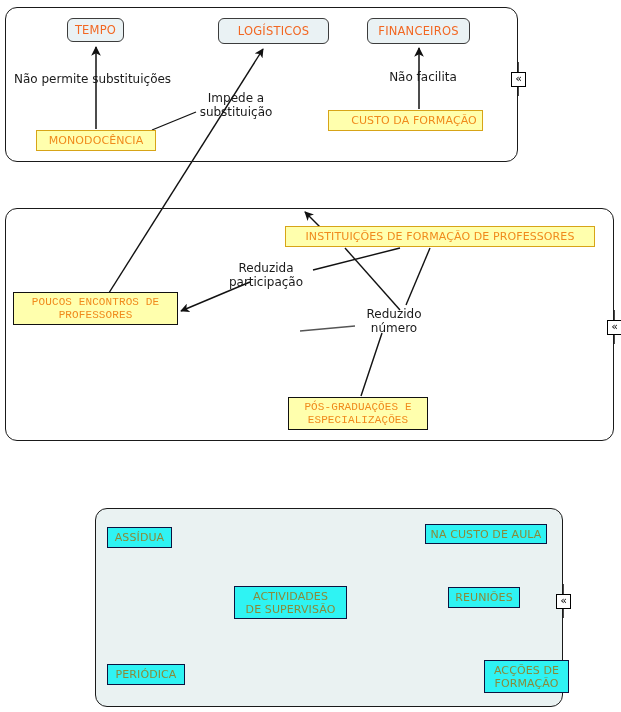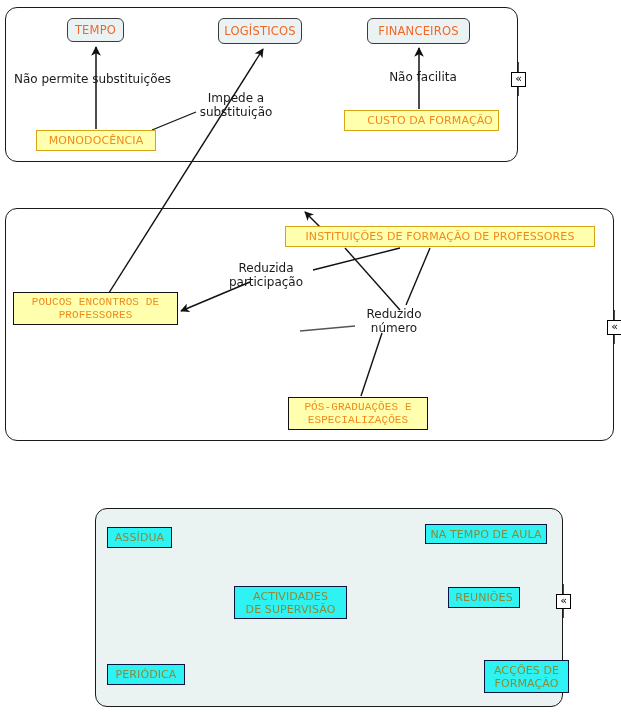--- a/index.html
+++ b/index.html
@@ -86,24 +86,24 @@
     background: #2ff3f3;
     border: 1.6px solid #0b1340;
     color: #8a8a3a;
     font-size: 11px;
     line-height: 13px;
     letter-spacing: .1px;
   }
 
   
   #node-tempo        { left: 67px;  top: 18px;  width: 57px;  height: 24px; }
-  #node-logisticos   { left: 218px; top: 18px;  width: 84px;  height: 26px; }
+  #node-logisticos   { left: 218px; top: 18px;  width: 111px;  height: 26px; }
   #node-financeiros  { left: 367px; top: 18px;  width: 103px; height: 26px; }
   #node-monodocencia { left: 36px;  top: 130px; width: 120px; height: 21px; }
-  #node-custo        { left: 344px; top: 110px; width: 155px; height: 21px; padding-left: 17px; }
+  #node-custo        { left: 328px; top: 110px; width: 155px; height: 21px; padding-left: 17px; }
 
   
   #node-instituicoes { left: 285px; top: 226px; width: 310px; height: 21px; }
   #node-poucos       { left: 13px;  top: 292px; width: 165px; height: 33px; }
   #node-pos          { left: 288px; top: 397px; width: 140px; height: 33px; }
 
   
   #node-assidua      { left: 107px; top: 527px; width: 65px;  height: 21px; }
   #node-sala         { left: 425px; top: 524px; width: 122px; height: 20px; }
   #node-actividades  { left: 234px; top: 586px; width: 113px; height: 33px; }
@@ -178,21 +178,21 @@
 <div class="node node-yellow" id="node-monodocencia">MONODOCÊNCIA</div>
 <div class="node node-yellow" id="node-custo">CUSTO DA FORMAÇÃO</div>
 
 <div class="node node-yellow" id="node-instituicoes">INSTITUIÇÕES DE FORMAÇÃO DE PROFESSORES</div>
 <div class="node node-yellow dark-border" id="node-poucos">POUCOS ENCONTROS DE
 PROFESSORES</div>
 <div class="node node-yellow dark-border" id="node-pos">PÓS-GRADUAÇÕES E
 ESPECIALIZAÇÕES</div>
 
 <div class="node node-cyan" id="node-assidua">ASSÍDUA</div>
-<div class="node node-cyan" id="node-sala">NA TEMPO DE AULA</div>
+<div class="node node-cyan" id="node-sala">NA CUSTO DE AULA</div>
 <div class="node node-cyan" id="node-actividades">ACTIVIDADES
 DE SUPERVISÃO</div>
 <div class="node node-cyan" id="node-reunioes">REUNIÕES</div>
 <div class="node node-cyan" id="node-periodica">PERIÓDICA</div>
 <div class="node node-cyan" id="node-accoes">ACÇÕES DE
 FORMAÇÃO</div>
 
 <div class="link-label" id="label-nao-permite">Não permite substituições</div>
 <div class="link-label" id="label-impede">Impede a
 substituição</div>

